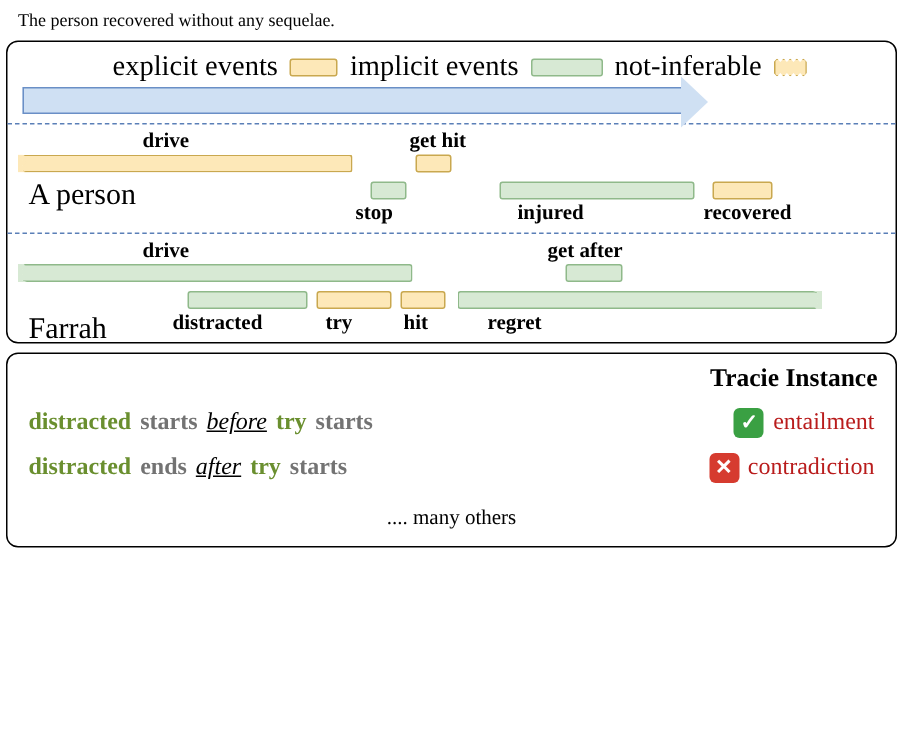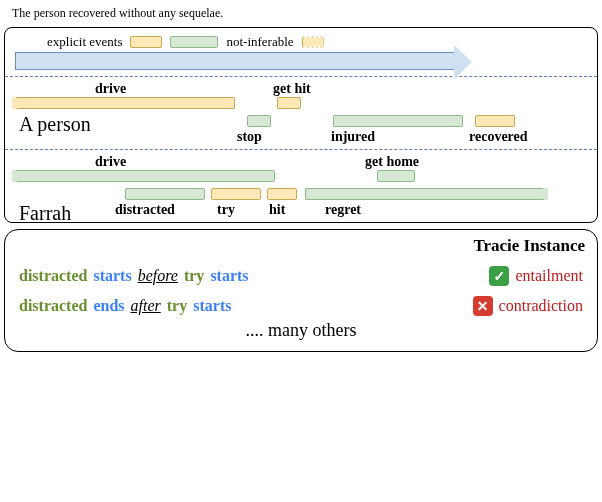--- a/index.html
+++ b/index.html
@@ -21,22 +21,22 @@
   }
   .top-text {
     font-size: 12px;
     padding: 2px 8px;
     margin-bottom: 4px;
   }
   .legend-row {
     display: flex;
     align-items: center;
     gap: 8px;
-    font-size: 13px;
-    margin-left: 32px;
+    font-size: 19px;
+    margin-left: 60px;
     margin-bottom: 2px;
     text-align: right;
   }
   .swatch {
     display: inline-block;
     height: 12px;
     border-radius: 2px;
   }
   .swatch-explicit { width: 32px; background: #fde8b8; border: 1px solid #c9a84f; }
   .swatch-implicit { width: 48px; background: #d7e9d4; border: 1px solid #8fb98a; }
@@ -114,41 +114,42 @@
   .tracie-line {
     font-size: 16px;
     margin: 10px 4px 4px 4px;
     display: flex;
     align-items: center;
     gap: 6px;
     flex-wrap: nowrap;
   }
   .tracie-line .spacer { flex: 1; }
   .w-green { color: #6a8f2f; font-weight: bold; }
-  .w-black { color: #3b82f6; font-weight: bold; }
+  .w-black { color: #737373; font-weight: bold; }
   .w-rel { font-style: italic; text-decoration: underline; }
   .judg { color: #b91c1c; font-size: 16px; }
   .chk {
     display:inline-flex; align-items:center; justify-content:center;
     width:20px; height:20px; border-radius:4px; color:#fff; font-size:14px; font-weight:bold;
   }
   .chk.ok { background:#3aa043; }
   .chk.no { background:#d63b2f; }
-  .others { text-align:center; font-size:18px; margin-top:4px; }
+  .others { text-align:center; font-size:14px; margin-top:16px; }
 </style>
 </head>
 <body>
 
 <div class="top-text">The person recovered without any sequelae.</div>
 
 <div class="panel">
 
   <div class="legend-row">
     <span>explicit events</span>
     <span class="swatch swatch-explicit"></span>
+    <span>implicit events</span>
     <span class="swatch swatch-implicit"></span>
     <span>not-inferable</span>
     <span class="swatch swatch-notinf"></span>
   </div>
 
   <div class="arrow-wrap">
       <div class="arrow"></div>
     </div>
 
   <div class="dashed"></div>
@@ -159,52 +160,52 @@
 
     <span class="elabel" style="left:258px; top:-2px;">get hit</span>
     <div class="bar yellow" style="left:262px; top:14px; width:24px;"></div>
 
     <span class="actor" style="top:30px;">A person</span>
 
     <div class="bar green" style="left:232px; top:32px; width:24px;"></div>
     <span class="elabel" style="left:222px; top:46px;">stop</span>
 
     <div class="bar green" style="left:318px; top:32px; width:130px;"></div>
-    <span class="elabel" style="left:316px; top:46px;">injured</span>
+    <span class="elabel" style="left:330px; top:46px;">injured</span>
 
     <div class="bar yellow" style="left:460px; top:32px; width:40px;"></div>
     <span class="elabel" style="left:438px; top:46px;margin-left:16px;">recovered</span>
   </div>
 
   <div class="dashed"></div>
 
   <div class="track-area">
     <span class="elabel" style="left:80px; top:-2px;font-family:Liberation Serif, serif;">drive</span>
     <div class="bar green wavy-l" style="left:0px; top:14px; width:260px;"></div>
 
-    <span class="elabel" style="left:350px; top:-2px;">get home</span>
+    <span class="elabel" style="left:350px; top:-2px;">get after</span>
     <div class="bar green" style="left:362px; top:14px; width:38px;"></div>
 
     <span class="actor" style="top:46px;">Farrah</span>
 
     <div class="bar green" style="left:110px; top:32px; width:80px;"></div>
     <span class="elabel" style="left:100px; top:46px;">distracted</span>
 
     <div class="bar yellow" style="left:196px; top:32px; width:50px;"></div>
     <span class="elabel" style="left:202px; top:46px;">try</span>
 
     <div class="bar yellow" style="left:252px; top:32px; width:30px;"></div>
     <span class="elabel" style="left:254px; top:46px;">hit</span>
 
     <div class="bar green wavy-r" style="left:290px; top:32px; width:240px;"></div>
     <span class="elabel" style="left:310px; top:46px;">regret</span>
   </div>
 </div>
 
-<div class="panel" style="padding-top:10px; padding-bottom:10px;border-radius:14px;">
+<div class="panel" style="padding-top:10px; padding-bottom:10px;">
   <div class="tracie-title">Tracie Instance</div>
 
   <div class="tracie-line" style="margin-top:26px;">
     <span class="w-green">distracted</span>
     <span class="w-black">starts</span>
     <span class="w-rel">before</span>
     <span class="w-green">try</span>
     <span class="w-black">starts</span>
     <span class="spacer"></span>
     <span class="chk ok">✓</span>

